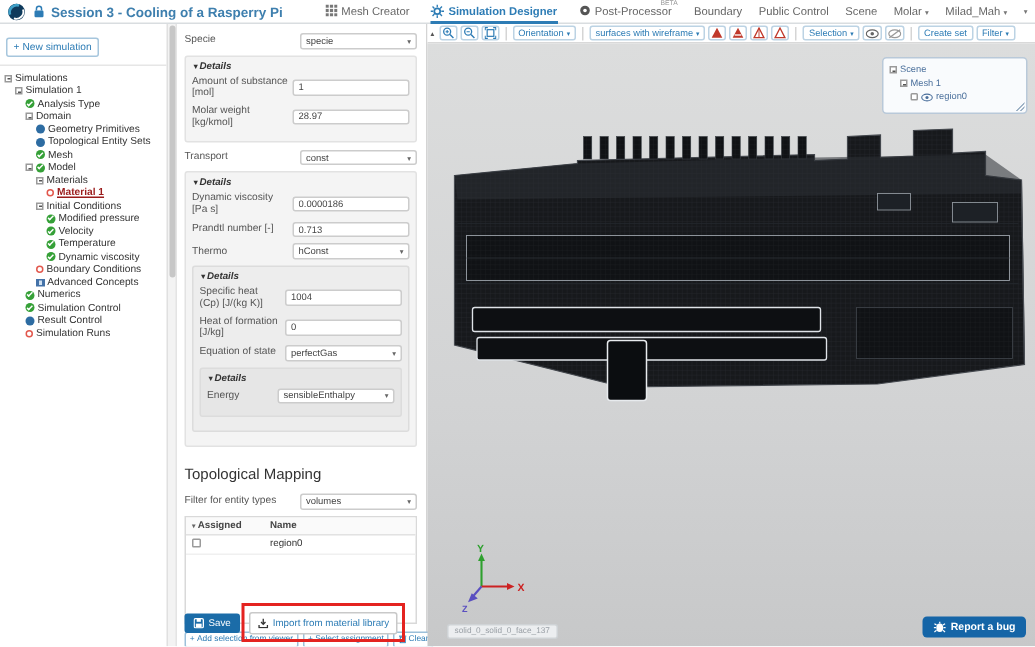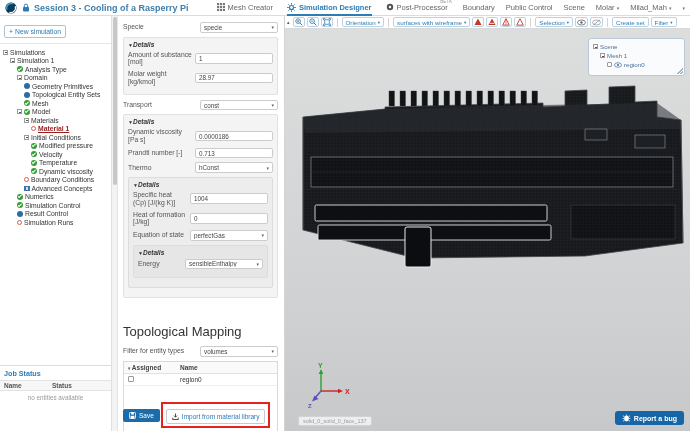--- a/index.html
+++ b/index.html
@@ -65,21 +65,21 @@
          color:#444; padding:0 3px; font-family:inherit; background:#fff; }
   .sel { width:78px; height:10.5px; border:1px solid #cccccc; border-radius:2px; font-size:6.3px;
          color:#444; padding:0 3px; background:#fff; display:flex; align-items:center; cursor:pointer; flex:0 0 auto; }
   .sel .selv { flex:1; white-space:nowrap; overflow:hidden; }
   .sel .sc { font-size:5px; color:#666; }
   .dbox { background:#f4f4f4; border:1px solid #e2e2e2; border-radius:2px; padding:2px 4px 4px; margin:2px 0 5px; }
   .dbox .dbox { background:#ededed; border-color:#dcdcdc; }
   .dbox .dbox .dbox { background:#e6e6e6; }
   .dhead { font-size:6.5px; font-style:italic; font-weight:bold; color:#333; margin:1px 0 2px; }
   .dhead .tri { font-style:normal; font-size:5px; color:#333; }
-  .topo-h { font-size:13px; color:#333; margin:26px 0 2px; font-weight:normal; }
+  .topo-h { font-size:10px; color:#333; margin:13px 0 2px; font-weight:normal; }
   .assign-table { border:1px solid #d9d9d9; margin-top:4px; height:72px; }
   .at-head { display:flex; background:#fafafa; border-bottom:1px solid #e2e2e2; font-size:6.5px;
              font-weight:bold; color:#444; padding:2px 4px; }
   .at-head .c1 { flex:0 0 52px; } .at-head .c2 { flex:1; }
   .at-row { display:flex; align-items:center; font-size:6.5px; color:#333; padding:2px 4px;
             border-bottom:1px solid #f0f0f0; }
   .at-row .c1 { flex:0 0 52px; } .at-row .c2 { flex:1; }
   .cbx { display:inline-block; width:6px; height:6px; border:1px solid #9a9a9a; border-radius:1px; background:#fff; cursor:pointer; }
   .actions { display:flex; gap:3px; margin-top:5px; flex-wrap:nowrap; }
   .btn-xs { display:inline-flex; align-items:center; gap:1.5px; border:1px solid #9cc0da; color:#2d7cb5;
@@ -273,28 +273,20 @@
       <div class="trow" style="--d:2">
           <span class="ic dot-blue"></span>
           <span class="tl">Result Control</span>
         </div>
       <div class="trow" style="--d:2">
           <span class="ic ring-warn"></span>
           <span class="tl">Simulation Runs</span>
         </div>
     </div>
 
-    <div class="jobstatus">
-      <div class="js-title">Job Status</div>
-      <div class="js-head">
-        <span class="c1">Name</span>
-        <span class="c2">Status</span>
-      </div>
-      <div class="js-empty">no entities available</div>
-    </div>
   </div>
 
   <div class="vscroll">
     <div class="vthumb"></div>
   </div>
 
   <div class="panel">
     <div class="prow">
       <span class="plabel">Specie</span>
       <span class="sel">

